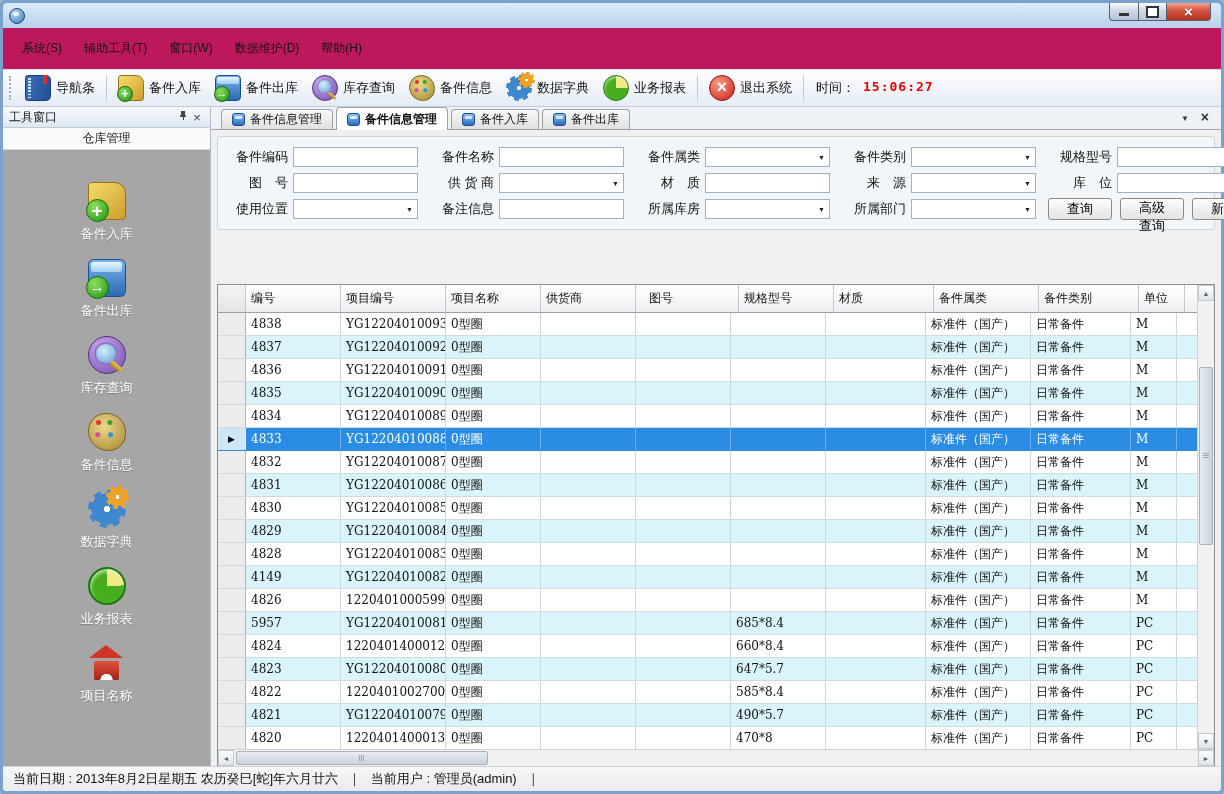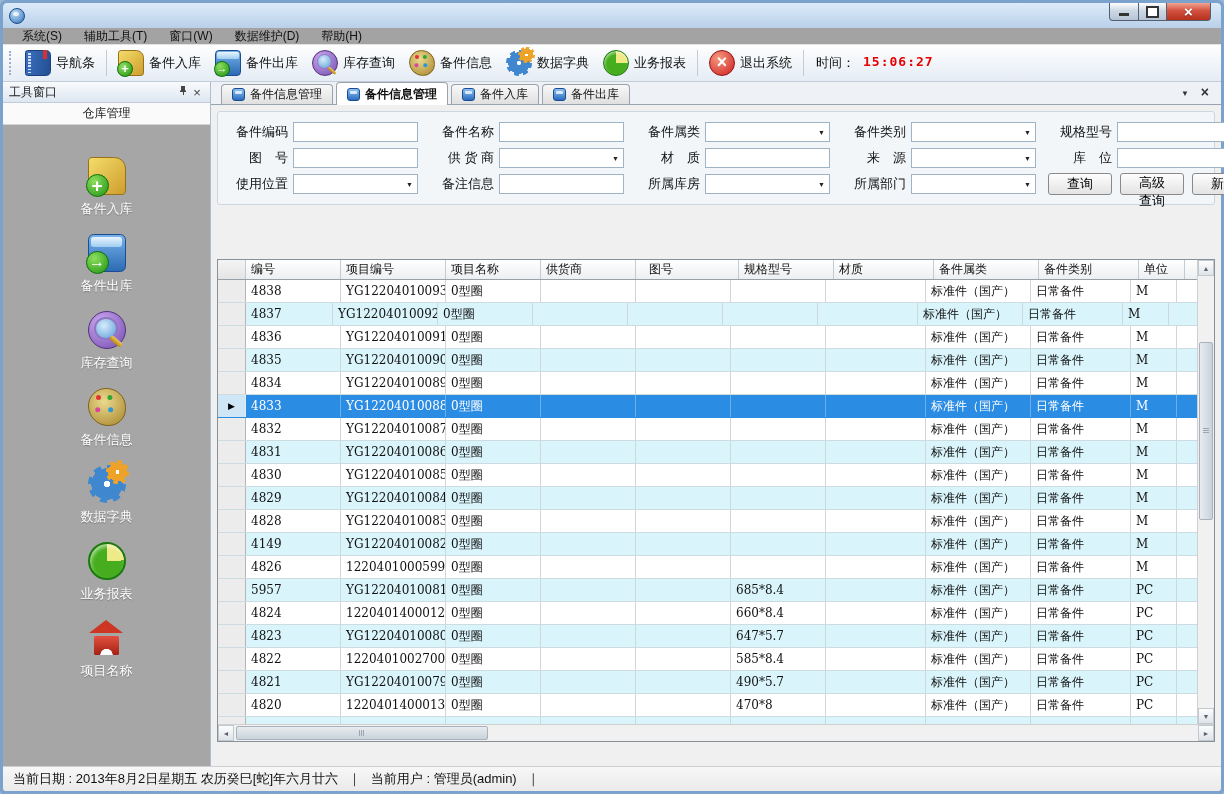--- a/index.html
+++ b/index.html
@@ -16,21 +16,21 @@
   .win-controls { position:absolute; top:0; right:10px; display:flex; }
   .wbtn { height:18px; border:1px solid #55606e; border-top:none; display:flex; align-items:center; justify-content:center; background:linear-gradient(#fdfdfd,#cdd8e4 45%,#b4c4d6); position:relative; }
   .wbtn.min { width:30px; border-radius:0 0 0 4px; }
   .wbtn.max { width:28px; border-left:none; }
   .wbtn.close { width:44px; background:linear-gradient(#f2a490,#d35240 45%,#b8301e); border-left:none; border-radius:0 0 4px 0; }
   .wbtn.min::after { content:""; width:10px; height:3px; background:#333; margin-top:6px; }
   .wbtn.max::after { content:""; width:9px; height:8px; border:2px solid #333; background:#fff; }
   .wbtn.close::after { content:"\00d7"; color:#fff; font-size:15px; font-weight:bold; text-shadow:0 1px 1px rgba(0,0,0,.4); }
 
   
-  .menubar { height:17px; background:#a3a3a3; border-bottom:1px solid #e3e3e3; display:flex; align-items:center; padding-left:8px; }
+  .menubar { height:42px; background:#be185d; border-bottom:1px solid #e3e3e3; display:flex; align-items:center; padding-left:8px; }
   .menu-item { padding:6px 11px; font-size:12px; cursor:default; }
 
   
   .toolbar { height:37px; background:linear-gradient(#fefefe,#e5ecf5); border-bottom:1px solid #c4ccd6; display:flex; align-items:center; padding:0 4px; }
   .tool-grip { width:4px; height:24px; border-left:2px dotted #9fb0c2; margin:0 5px 0 2px; }
   .tool-btn { display:flex; align-items:center; gap:5px; padding:2px 7px; font-size:13px; cursor:default; border-radius:3px; }
   .tool-sep { width:1px; height:26px; background:#c3ccd6; margin:0 4px; flex:none; }
   .tool-time { display:flex; padding:0 8px; font-size:13px; }
   .time-value { color:#e60000; font-weight:bold; margin-left:8px; font-family:"DejaVu Sans Mono",monospace; letter-spacing:1px; }
 
@@ -102,21 +102,21 @@
   .selectbox { display:flex; align-items:center; }
   .dd { margin-left:auto; width:15px; height:100%; display:flex; align-items:center; justify-content:center; color:#222; cursor:pointer; }
   .dd::after { content:"\25BC"; font-size:7px; }
   .btn-group { margin-left:auto; display:flex; gap:8px; padding-right:4px; }
   .fbtn { height:22px; min-width:64px; padding:0 16px; font-size:13px; background:linear-gradient(#fdfdfd,#e3e3e3); border:1px solid #8a8a8a; border-radius:3px; cursor:pointer; font-family:inherit; }
 
   
   .grid-outer { height:483px; flex:none; border:1px solid #889098; background:#fff; display:flex; flex-direction:column; }
   .grid-main { flex:1; display:flex; min-height:0; }
   .grid-table { flex:1; overflow:hidden; font-family:"DejaVu Serif","Liberation Serif",serif; }
-  .ghead { display:flex; height:20px; background:linear-gradient(#ffffff,#edeff2); border-bottom:1px solid #98a0a8; }
+  .ghead { display:flex; height:28px; background:linear-gradient(#ffffff,#edeff2); border-bottom:1px solid #98a0a8; }
   .hcell { display:flex; align-items:center; padding:0 5px; border-right:1px solid #c2cad2; overflow:hidden; white-space:nowrap; font-size:12px; }
   .hcell.first { background:linear-gradient(#f4f4f4,#e4e4e4); }
   .grow { display:flex; height:23px; border-bottom:1px solid #ccdce0; background:#fff; cursor:default; }
   .grow.alt { background:#d9f4fa; }
   .grow.sel { background:#2b8ce4; color:#fff; border-bottom-color:#2b8ce4; }
   .gcell { display:flex; align-items:center; padding:0 5px; border-right:1px solid #ccd8dc; overflow:hidden; white-space:nowrap; font-size:12px; }
   .grow.sel .gcell { border-right-color:rgba(255,255,255,.3); }
   .selcell { background:#ececec; border-right:1px solid #b4b4b4; display:flex; align-items:center; justify-content:center; }
   .grow.sel .selcell { background:#cfe6f6; }
   .grow.sel .selcell::before { content:"\25B6"; font-size:9px; color:#000; }
@@ -372,21 +372,21 @@
                   <div class="gcell" style="width: 95px;"></div>
                   <div class="gcell" style="width: 95px;"></div>
                   <div class="gcell" style="width: 95px;"></div>
                   <div class="gcell" style="width: 100px;"></div>
                   <div class="gcell" style="width: 105px;">标准件（国产）</div>
                   <div class="gcell" style="width: 100px;">日常备件</div>
                   <div class="gcell" style="width: 46px;">M</div>
                 </div>
                 <div class="grow alt">
                   <div class="gcell selcell" style="width: 28px;"></div>
-                  <div class="gcell" style="width: 87px; text-align: right;">4837</div>
+                  <div class="gcell" style="width: 95px; text-align: right;">4837</div>
                   <div class="gcell" style="width: 105px;">YG12204010092</div>
                   <div class="gcell" style="width: 95px;">0型圈</div>
                   <div class="gcell" style="width: 95px;"></div>
                   <div class="gcell" style="width: 95px;"></div>
                   <div class="gcell" style="width: 95px;"></div>
                   <div class="gcell" style="width: 100px;"></div>
                   <div class="gcell" style="width: 105px;">标准件（国产）</div>
                   <div class="gcell" style="width: 100px;">日常备件</div>
                   <div class="gcell" style="width: 46px;">M</div>
                 </div>

